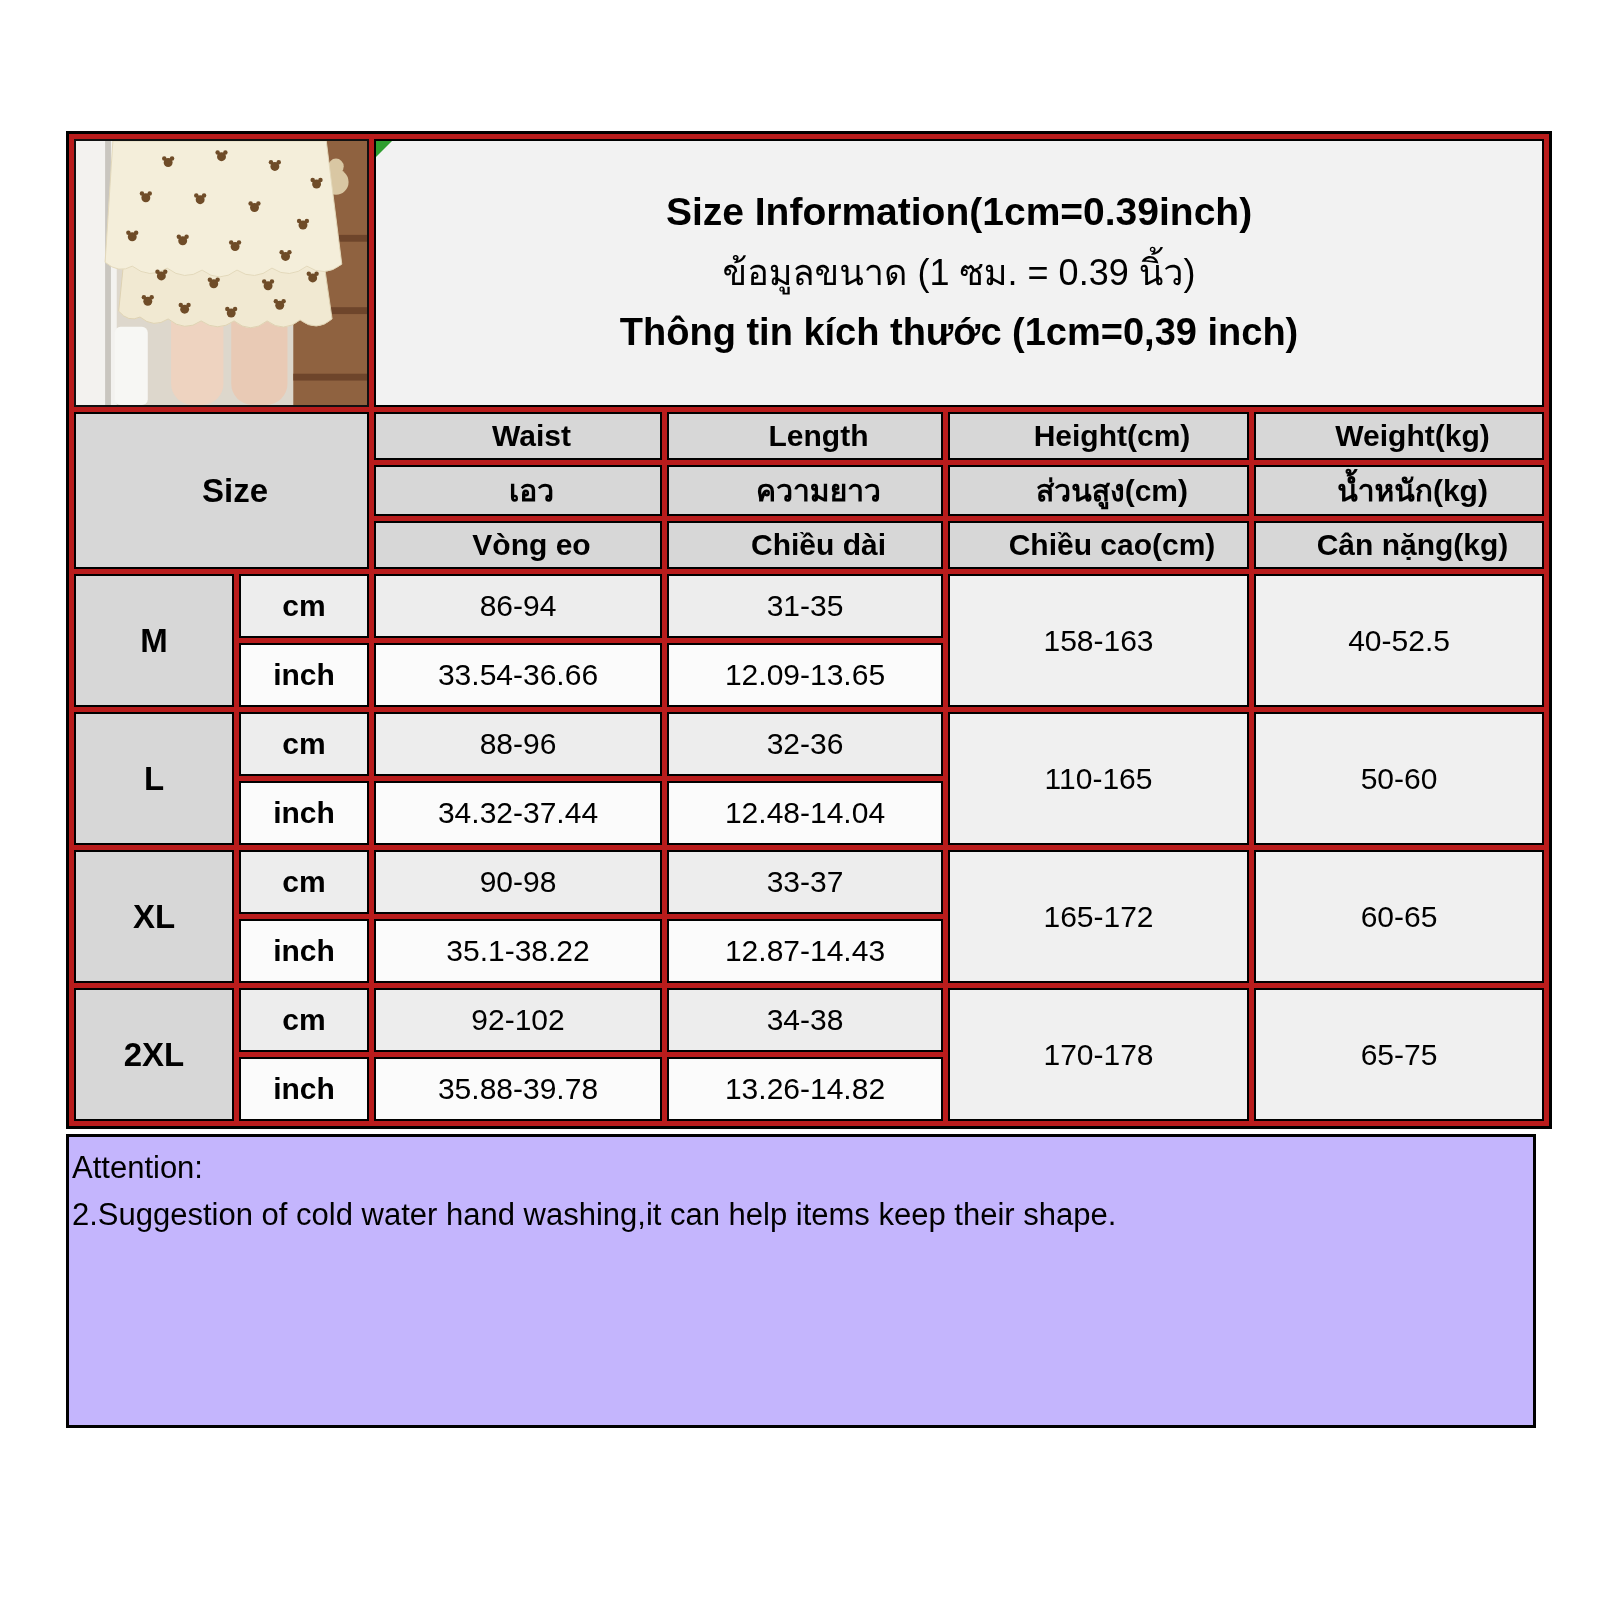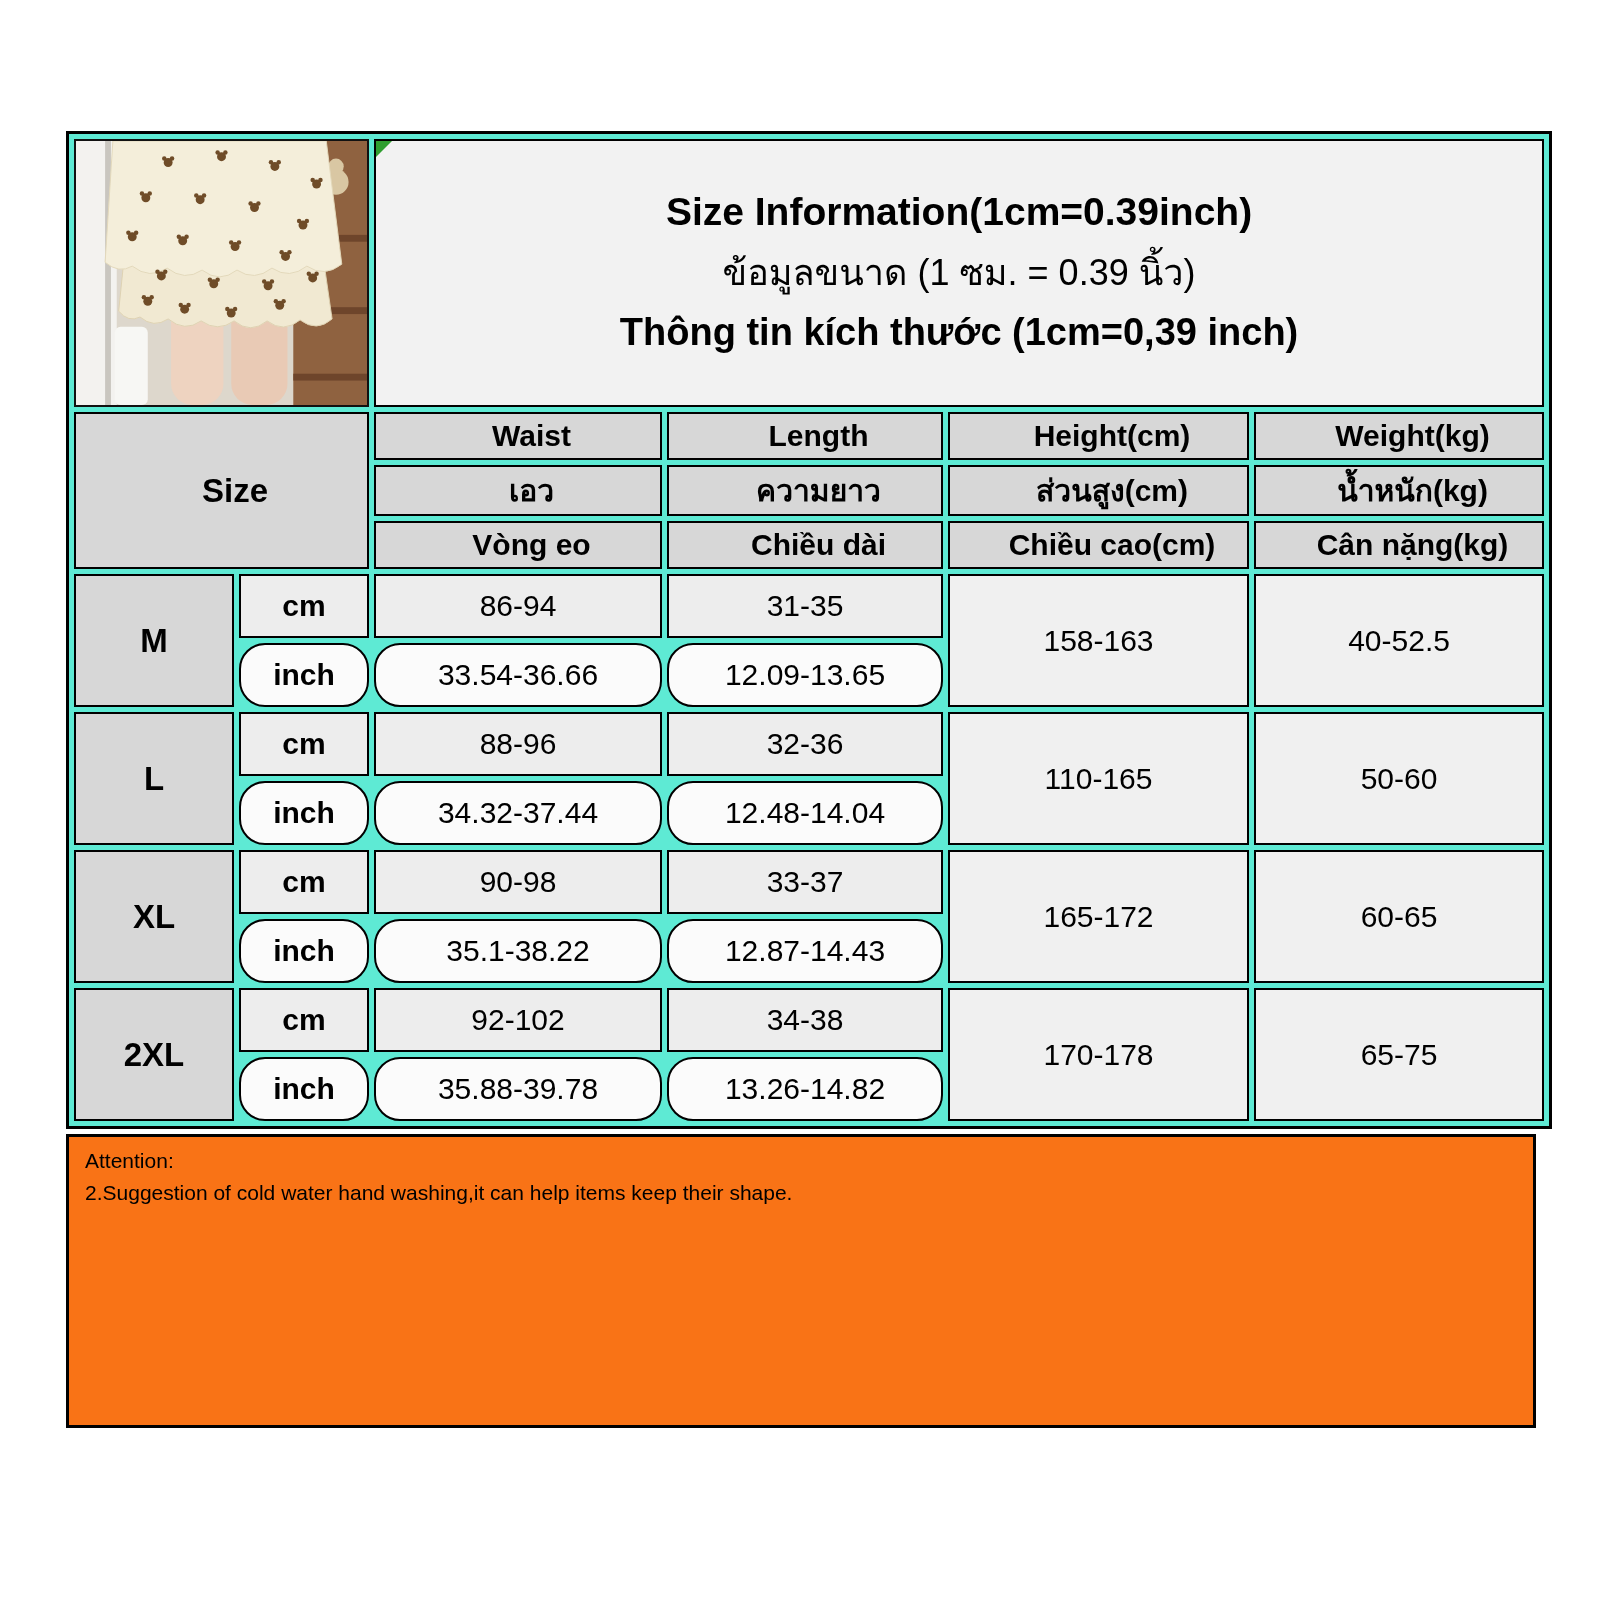--- a/index.html
+++ b/index.html
@@ -13,21 +13,21 @@
     position: absolute;
     left: 66px; top: 131px;
     width: 1470px;
   }
   table.size-table {
     width: 1470px;
     table-layout: fixed;
     border: 3px solid #000;
     border-collapse: separate;
     border-spacing: 5px;
-    background: #5eead4;
+    background: #b91c1c;
   }
   td {
     border: 2px solid #000;
     text-align: center;
     vertical-align: middle;
     overflow: hidden;
   }
   tr.r-image  td { height: 268px; }
   tr.r-head   td { height: 48px; padding-left: 27px; }
   tr.r-data   td { height: 64px; }
@@ -42,31 +42,31 @@
     width: 0; height: 0;
     border-top: 16px solid #2f9e2f;
     border-right: 16px solid transparent;
   }
   .hdr        { background: #d7d7d7; font-weight: bold; font-size: 30px; }
   .hdr-size   { background: #d7d7d7; font-weight: bold; font-size: 33px; }
   .size-label { background: #d7d7d7; font-weight: bold; font-size: 33px; }
   .unit       { font-weight: bold; font-size: 30px; }
   .val        { font-size: 30px; font-weight: normal; }
   .row-cm   td.shade  { background: #ededed; }
-  .row-inch td.shade  { background: #fbfbfb; border-radius: 26px; }
+  .row-inch td.shade  { background: #fbfbfb; }
   .merged   { background: #f0f0f0; font-size: 30px; }
 
   .attention-box {
     margin-top: 5px;
     width: 1470px;
     height: 294px;
     border: 3px solid #000;
-    background: #f97316;
-    padding: 8px 16px;
-    font-size: 21px;
+    background: #c4b5fd;
+    padding: 8px 3px;
+    font-size: 31px;
     line-height: 1.5;
     text-align: left;
   }
   .attention-box p { margin: 0; }
 
   svg.photo { display: block; width: 100%; height: 100%; }
 </style>
 </head>
 <body>
 

